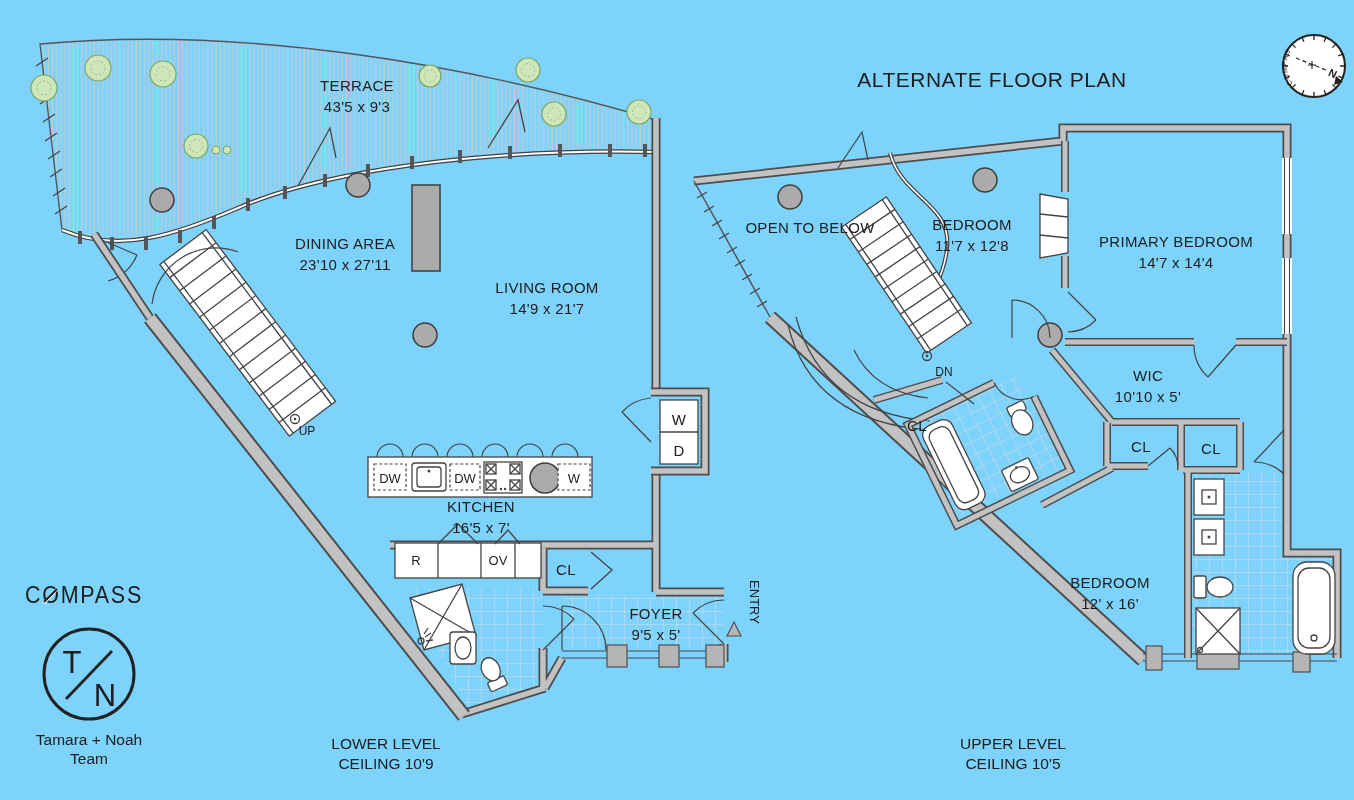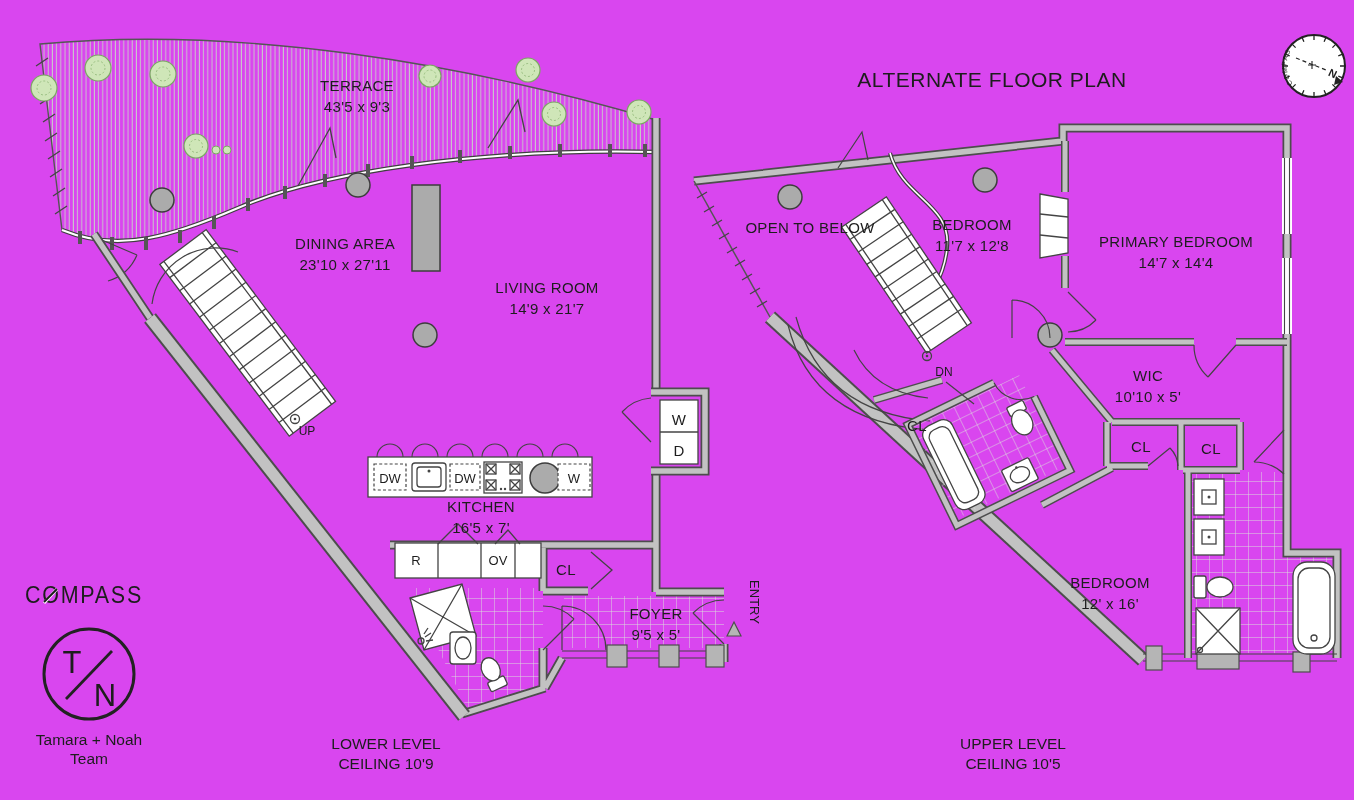--- a/index.html
+++ b/index.html
@@ -1,16 +1,16 @@
 <!DOCTYPE html>
 <html><head>
 <meta charset="utf-8">
 <style>
   html,body{margin:0;padding:0;background:#fff;}
-  .page{position:relative;width:1354px;height:800px;background:#d946ef;overflow:hidden;}
+  .page{position:relative;width:1354px;height:800px;background:#7dd3fc;overflow:hidden;}
   svg{position:absolute;left:0;top:0;}
   text{font-family:"Liberation Sans", sans-serif;fill:#1d1d1d;}
   .lbl{font-size:15px;text-anchor:middle;letter-spacing:.3px;}
   .sm{font-size:13px;text-anchor:middle;}
   .xs{font-size:12px;text-anchor:middle;}
   .title{font-size:21px;text-anchor:middle;letter-spacing:.5px;}
   .footer{font-size:15.5px;text-anchor:middle;}
   .wD{stroke:#4d4d4d;stroke-width:9;fill:none;stroke-linejoin:miter;}
   .wL{stroke:#c2c2c2;stroke-width:5.5;fill:none;stroke-linejoin:miter;}
   .wDt{stroke:#4d4d4d;stroke-width:15;fill:none;}

